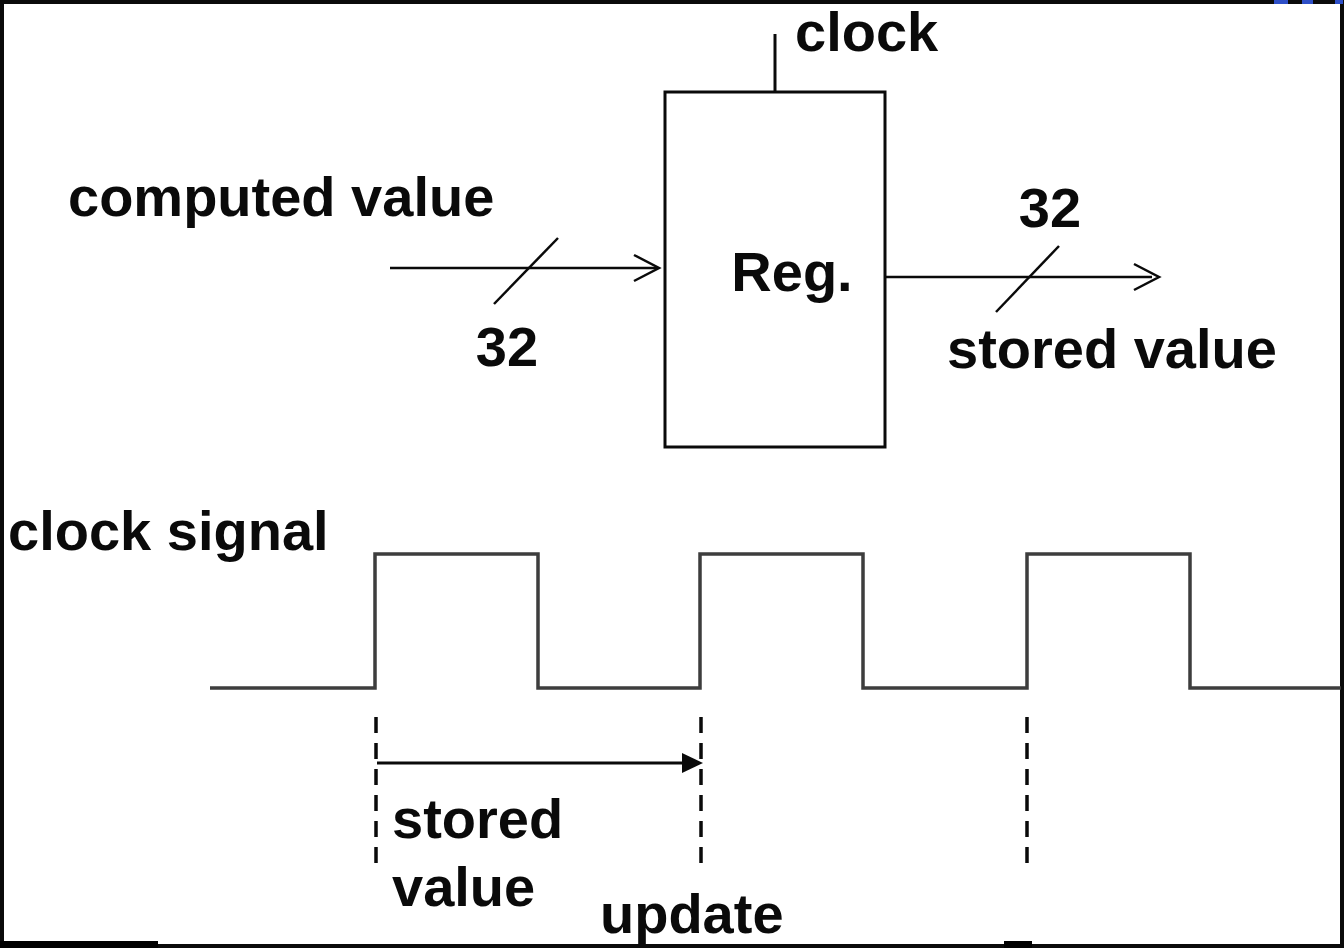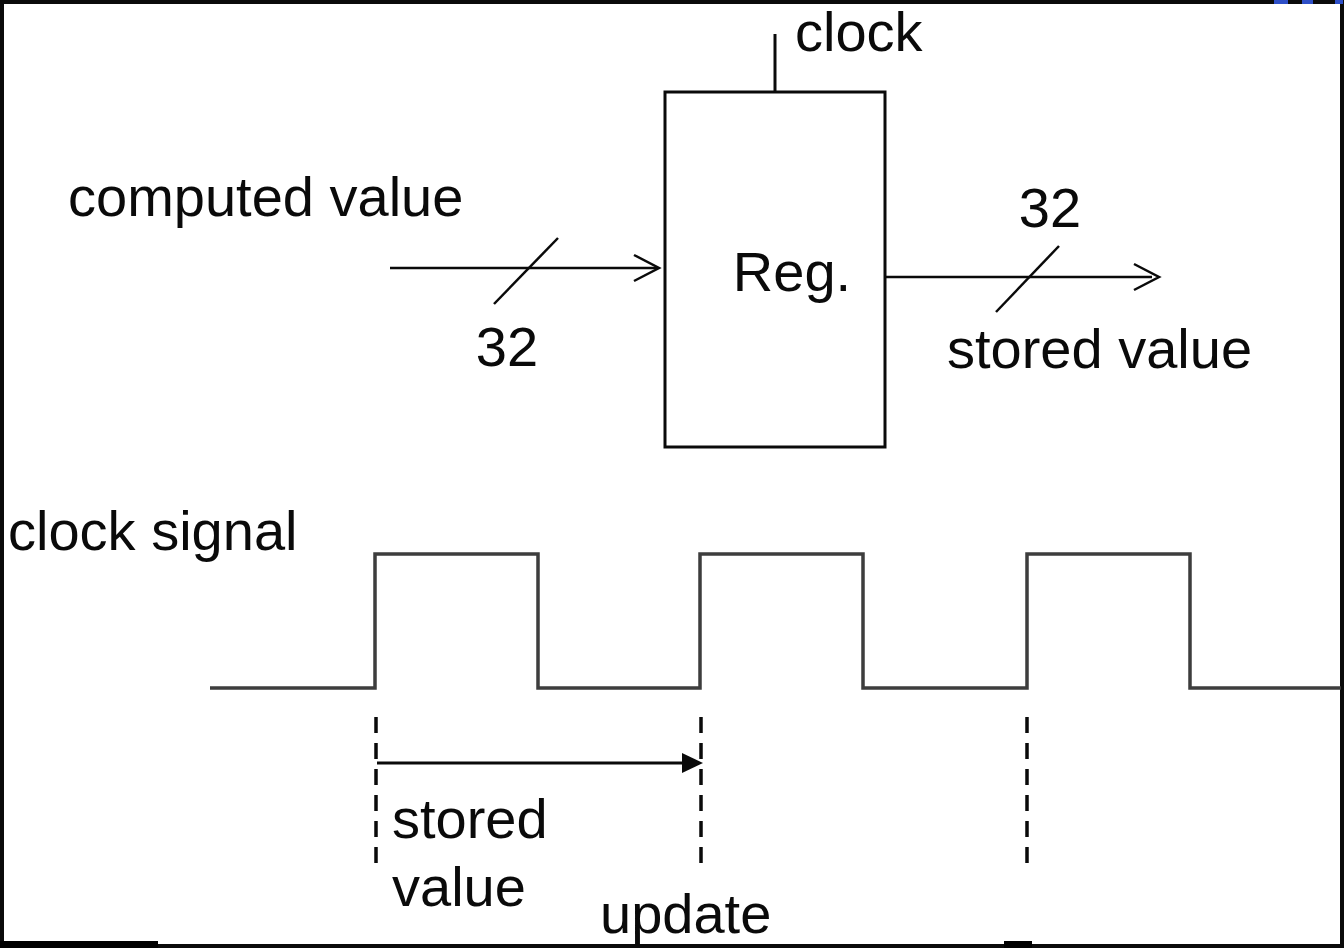--- a/index.html
+++ b/index.html
@@ -9,20 +9,21 @@
     width: 1344px;
     height: 948px;
     overflow: hidden;
     font-family: "Liberation Sans", sans-serif;
   }
   .stage {
     position: relative;
     width: 1176px;
     height: 948px;
     background: var(--bg, #ffffff);
+    font-weight: bold;
   }
   svg { display: block; }
   text {
     font-family: "Liberation Sans", sans-serif;
     font-size: 56px;
     fill: var(--ink, #0a0a0a);
   }
   .ink-stroke   { stroke: var(--ink, #0a0a0a); fill: none; }
   .wave-stroke  { stroke: var(--wave, #3d3d3d); fill: none; }
   .border-fill  { fill: var(--border, #000000); }

